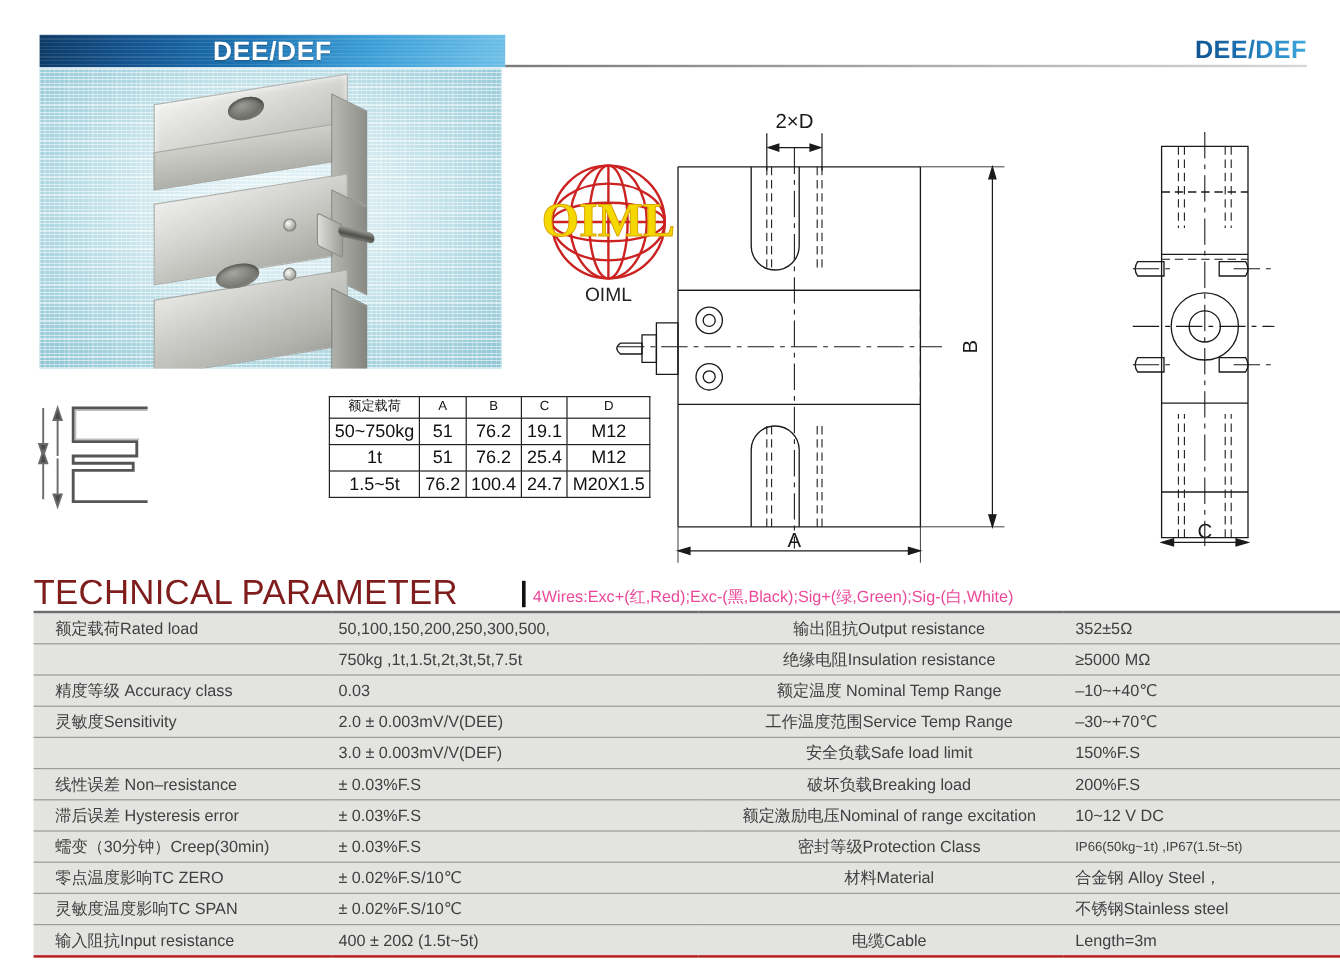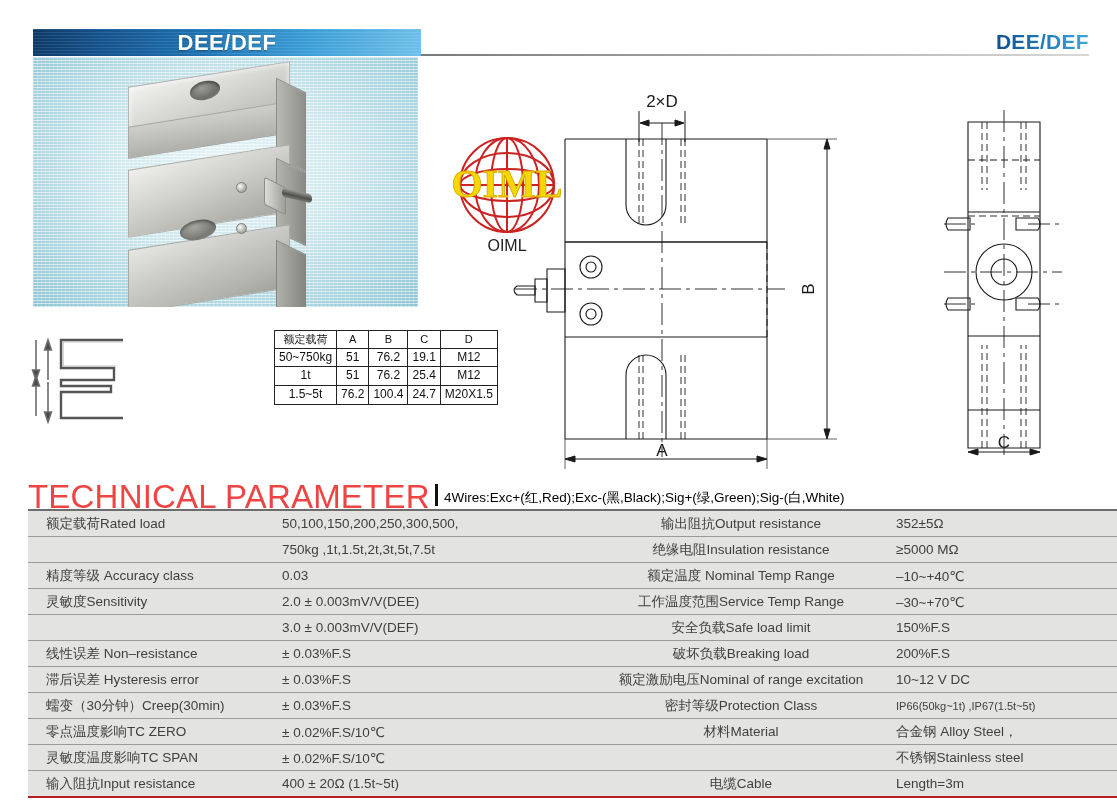--- a/index.html
+++ b/index.html
@@ -124,44 +124,44 @@
 
   
   #dim-table{
     position:absolute;left:274px;top:330px;
     border-collapse:collapse;
     font-family:"Liberation Sans","DejaVu Sans",sans-serif;
     padding-left:31px;
   }
   #dim-table td{
     border:1px solid #222;
-    font-size:12px;
+    font-size:15px;
     padding:2px 4px;
     text-align:center;
     white-space:nowrap;
     line-height:1.15;
     color:#111;
   }
   #dim-table tr:first-child td{font-size:11px;}
   #dim-table td.lbl{font-size:11px;}
 
   
   #drawing-front{position:absolute;left:495px;top:70px;margin-top:17px;}
   #drawing-side{position:absolute;left:940px;top:100px;}
   #oiml-logo{position:absolute;left:452px;top:133px;width:120px;height:125px;}
 
   
   #tech-heading{
     position:absolute;left:28px;top:478px;
-    font-size:33px;font-weight:normal;letter-spacing:.2px;color:#ef4444;
+    font-size:29px;font-weight:normal;letter-spacing:.2px;color:#7f1d1d;
     font-family:"Liberation Sans","DejaVu Sans",sans-serif;
   }
   #wires-note{
     position:absolute;left:444px;top:489px;
-    font-size:13.5px;color:#000000;white-space:nowrap;
+    font-size:13.5px;color:#ec4899;white-space:nowrap;
   }
   #wires-divider{
     position:absolute;left:435px;top:484px;width:3px;height:22px;background:#111;
   }
 
   
   #spec-table{
     position:absolute;left:28px;top:509px;width:1062px;
     border-collapse:collapse;
     background:#e3e3e1;

